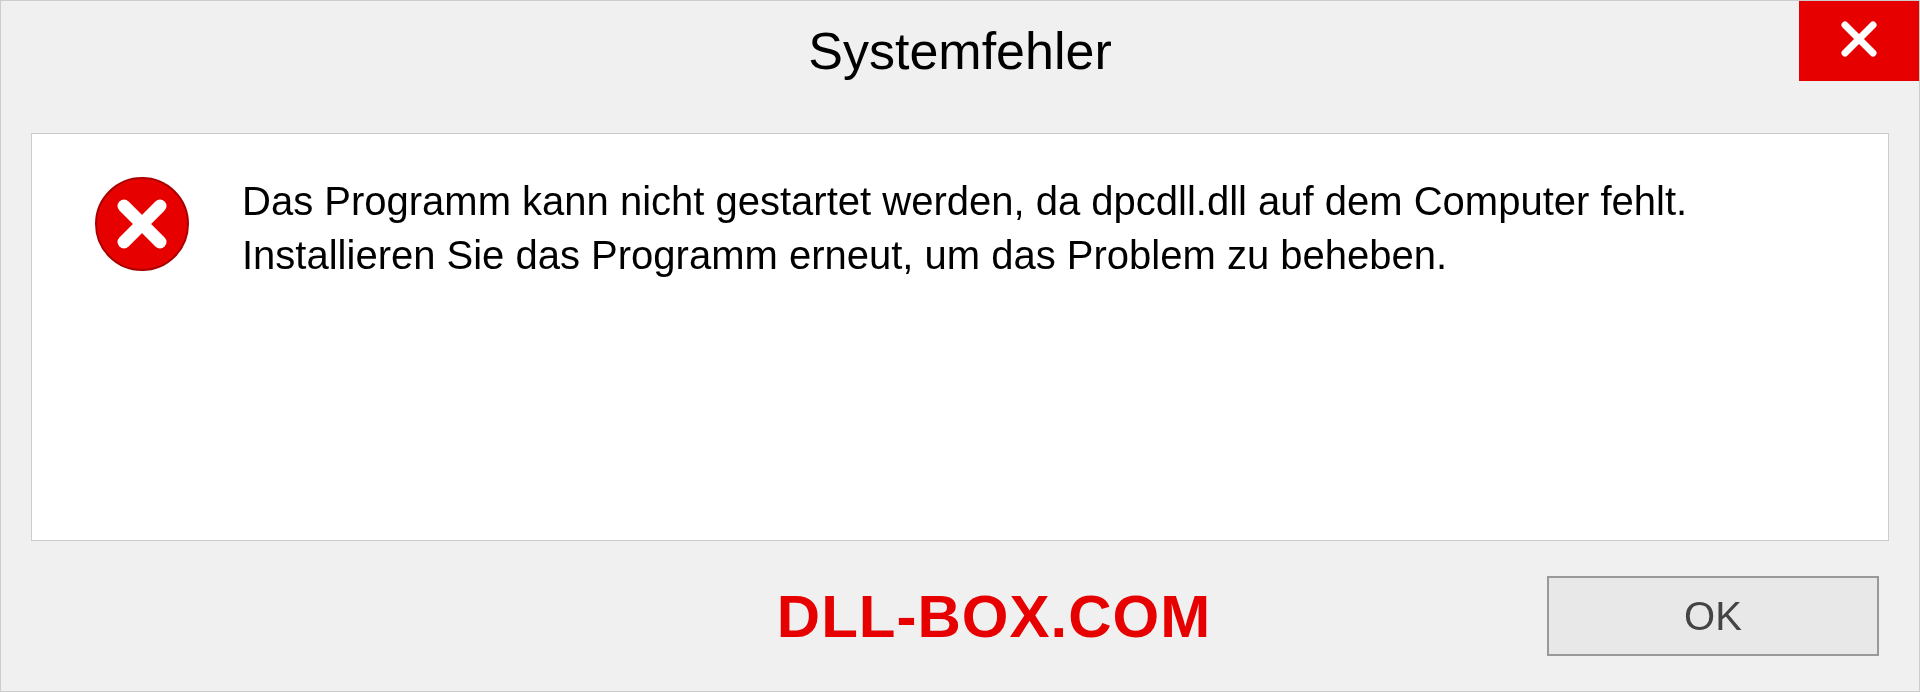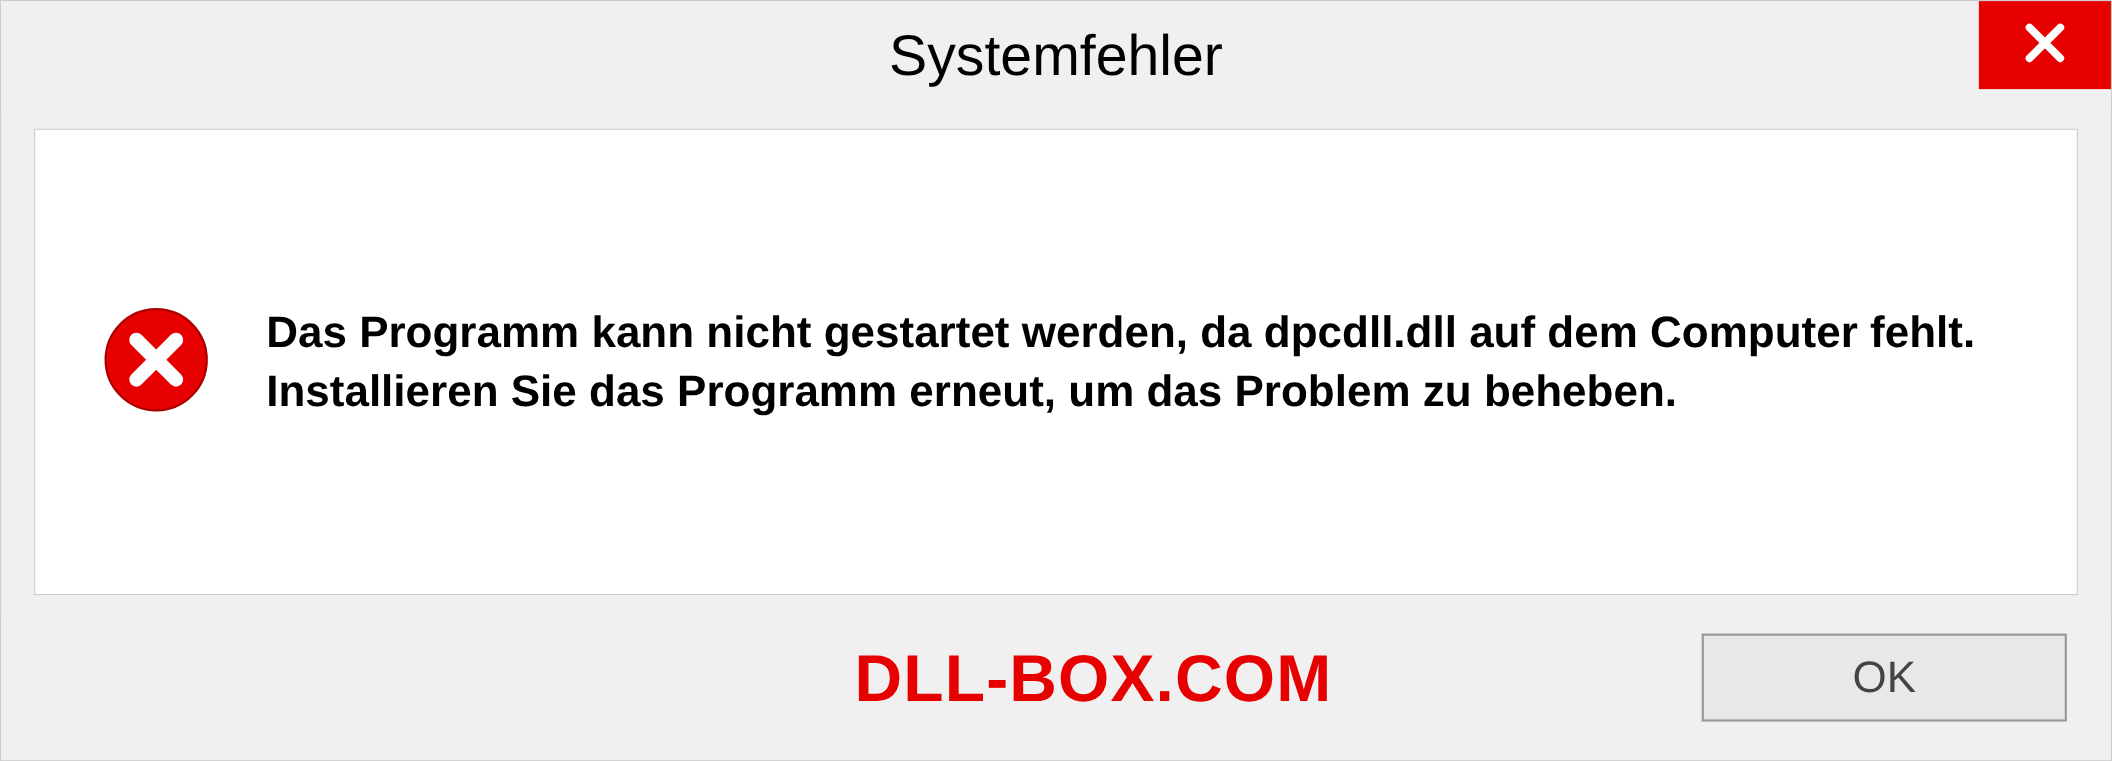--- a/index.html
+++ b/index.html
@@ -46,28 +46,27 @@
       display: flex;
       align-items: center;
       justify-content: center;
       cursor: pointer;
     }
     .close-btn svg {
       width: 40px;
       height: 40px;
     }
     .content-box {
-      margin: 16px 30px 20px 30px;
+      margin: 32px 30px 20px 30px;
       background: #fff;
       border: 1px solid #ccc;
       flex: 1;
       display: flex;
-      align-items: center;
+      align-items: flex-start;
       padding: 40px 60px;
-      font-weight: bold;
     }
     .error-icon {
       flex-shrink: 0;
       margin-right: 50px;
     }
     .error-icon svg {
       width: 100px;
       height: 100px;
     }
     .message {

